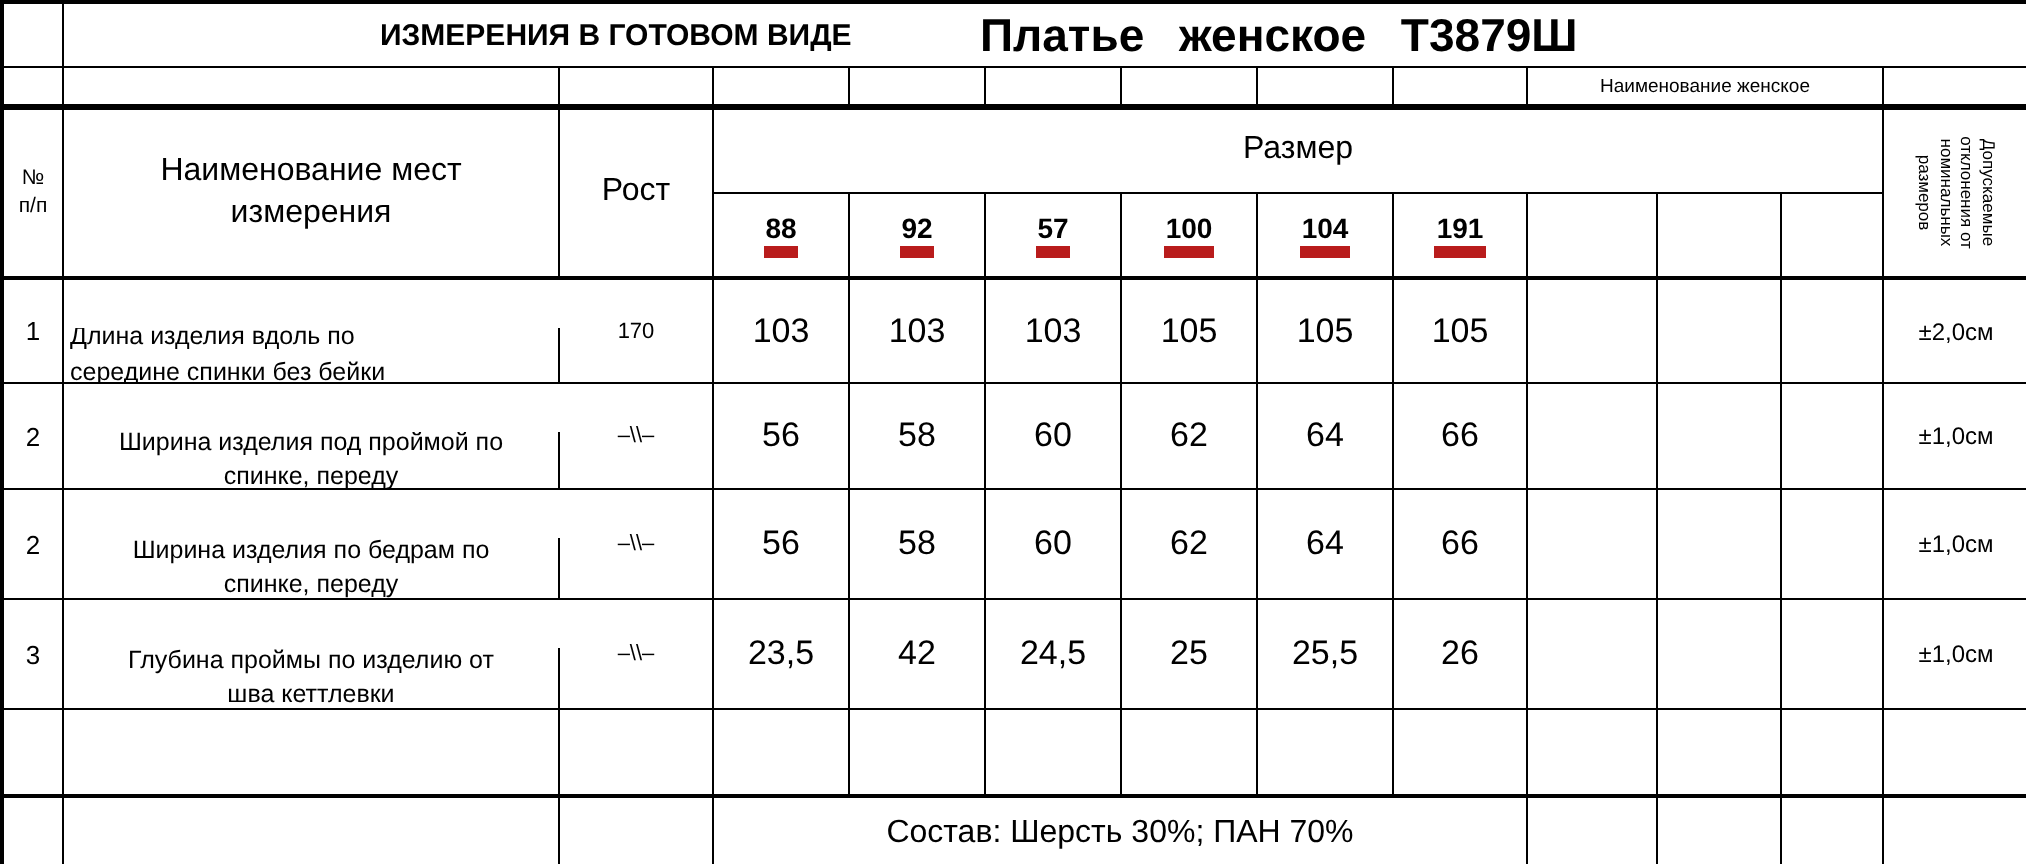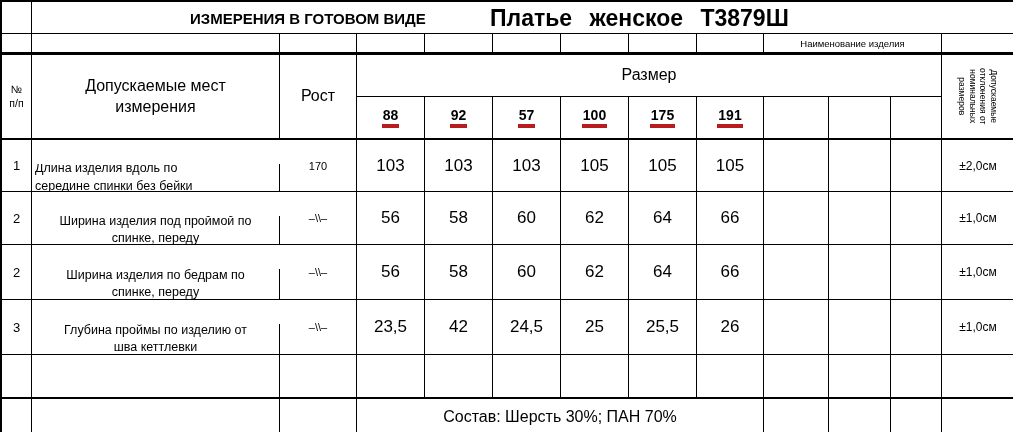--- a/index.html
+++ b/index.html
@@ -22,21 +22,21 @@
   .t-left  { position:absolute; left:158px; top:50%; transform:translateY(-50%);
              font-weight:bold; font-size:15px; white-space:nowrap; }
   .t-right { position:absolute; left:458px; top:50%; transform:translateY(-50%);
              font-weight:bold; font-size:23px; word-spacing:11px; white-space:nowrap; }
 
   .prod-label { font-size:9.5px; }
 
   .hdr      { font-size:16px; line-height:1.3; text-align:center; white-space:pre-line; }
   .numhdr   { font-size:10.5px; line-height:1.3; text-align:center; white-space:pre-line; }
   .sizehdr  { font-size:14px; font-weight:bold; }
-  .sizehdr span { border-bottom:4px solid #b91c1c; padding:0 1px 1px 1px; }
+  .sizehdr span { border-bottom:6px solid #b91c1c; padding:0 1px 1px 1px; }
 
   .vertwrap { width:82px; transform:rotate(90deg); font-size:8.5px; line-height:1.25;
               text-align:center; white-space:pre-line; }
 
   .rowname  { font-size:12.5px; line-height:1.4; text-align:center; white-space:pre-line;margin-top:24px; }
   .rowname.left { justify-content:flex-start; text-align:left; padding-left:3px; }
   .numcell  { font-size:13px; }
   .hcell    { font-size:11px; }
   .val      { font-size:17px; }
   .tol      { font-size:12px; }
@@ -56,26 +56,26 @@
 
     <div class="cell br bb3" style="grid-area:2/1/3/2"></div>
     <div class="cell br bb3" style="grid-area:2/2/3/3"></div>
     <div class="cell br bb3" style="grid-area:2/3/3/4"></div>
     <div class="cell br bb3" style="grid-area:2/4/3/5"></div>
     <div class="cell br bb3" style="grid-area:2/5/3/6"></div>
     <div class="cell br bb3" style="grid-area:2/6/3/7"></div>
     <div class="cell br bb3" style="grid-area:2/7/3/8"></div>
     <div class="cell br bb3" style="grid-area:2/8/3/9"></div>
     <div class="cell br bb3" style="grid-area:2/9/3/10"></div>
-    <div class="cell br bb3 prod-label" style="grid-area:2/10/3/13">Наименование изделия</div>
+    <div class="cell br bb3 prod-label" style="grid-area:2/10/3/13">Наименование женское</div>
     <div class="cell br bb3" style="grid-area:2/13/3/14"></div>
 
     <div class="cell br bb2 numhdr" style="grid-area:3/1/5/2">№
 п/п</div>
-    <div class="cell br bb2 hdr" style="grid-area:3/2/5/3">Допускаемые мест
+    <div class="cell br bb2 hdr" style="grid-area:3/2/5/3">Наименование мест
 измерения</div>
     <div class="cell br bb2 hdr" style="grid-area:3/3/5/4">Рост</div>
     <div class="cell br bb hdr" style="grid-area:3/4/4/13">Размер</div>
     <div class="cell br bb2" style="grid-area:3/13/5/14">
       <div class="vertwrap">Допускаемые
 отклонения  от
 номинальных
 размеров</div>
     </div>
     <div class="cell br bb2 sizehdr" style="grid-area:4/4/5/5">
@@ -84,21 +84,21 @@
     <div class="cell br bb2 sizehdr" style="grid-area:4/5/5/6">
         <span>92</span>
       </div>
     <div class="cell br bb2 sizehdr" style="grid-area:4/6/5/7">
         <span>57</span>
       </div>
     <div class="cell br bb2 sizehdr" style="grid-area:4/7/5/8">
         <span>100</span>
       </div>
     <div class="cell br bb2 sizehdr" style="grid-area:4/8/5/9">
-        <span>175</span>
+        <span>104</span>
       </div>
     <div class="cell br bb2 sizehdr" style="grid-area:4/9/5/10">
         <span>191</span>
       </div>
     <div class="cell br bb2" style="grid-area:4/10/5/11"></div>
     <div class="cell br bb2" style="grid-area:4/11/5/12"></div>
     <div class="cell br bb2" style="grid-area:4/12/5/13"></div>
 
     <div class="cell br bb numcell" style="grid-area:5/1/6/2">1</div>
     <div class="cell br bb rowname left" style="grid-area:5/2/6/3">Длина изделия вдоль по

